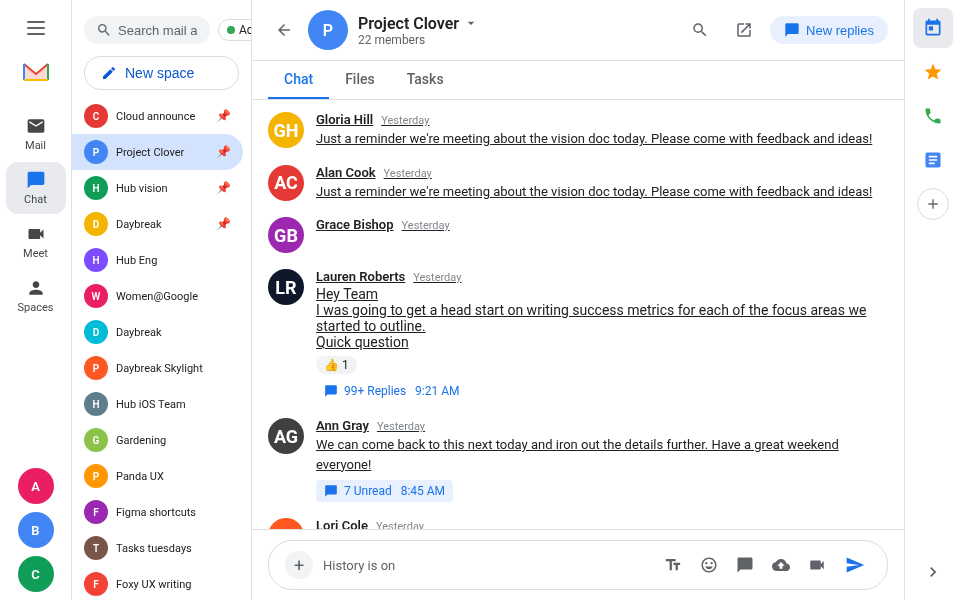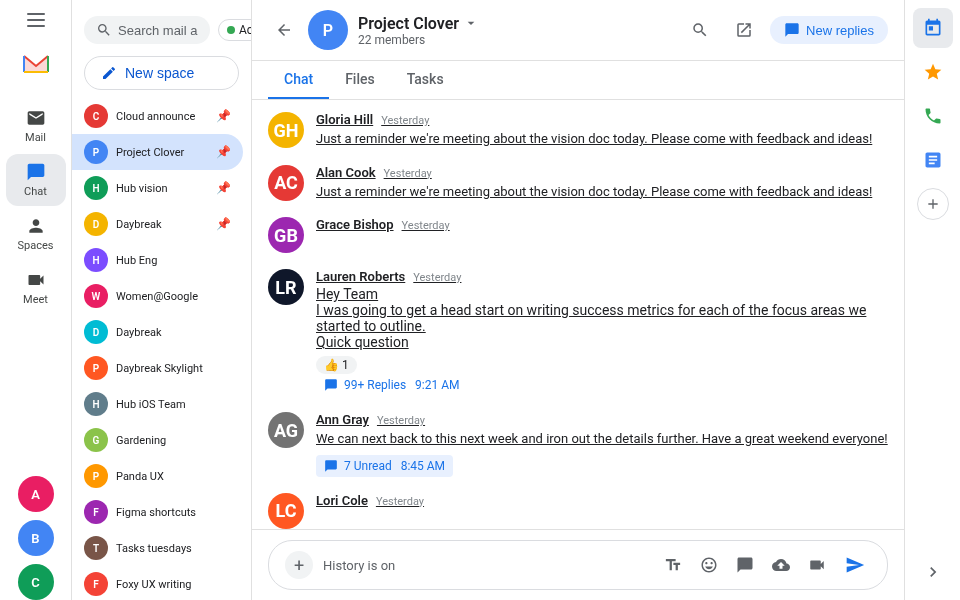--- a/index.html
+++ b/index.html
@@ -1,19 +1,19 @@
 <!DOCTYPE html>
 <html><head>
   <meta charset="utf-8">
   <style>
     * { box-sizing: border-box; margin: 0; padding: 0; }
     body { font-family: 'Google Sans', Roboto, Arial, sans-serif; background: #f6f8fc; display: flex; height: 600px; width: 960px; overflow: hidden; font-size: 14px; color: #202124; }
 
     
-    .sidebar { width: 72px; background: #fff; display: flex; flex-direction: column; align-items: center; padding: 0 0; border-right: 1px solid #e0e0e0; flex-shrink: 0; }
+    .sidebar { width: 72px; background: #fff; display: flex; flex-direction: column; align-items: center; padding: 8px 0; border-right: 1px solid #e0e0e0; flex-shrink: 0; }
     .sidebar-menu-icon { width: 40px; height: 40px; display: flex; align-items: center; justify-content: center; cursor: pointer; border-radius: 50%; margin-bottom: 4px; }
     .sidebar-logo { width: 40px; height: 40px; display: flex; align-items: center; justify-content: center; margin-bottom: 16px; }
     .sidebar-nav-item { display: flex; flex-direction: column; align-items: center; justify-content: center; width: 60px; height: 52px; border-radius: 12px; cursor: pointer; margin-bottom: 2px; font-size: 11px; color: #444746; gap: 3px; }
     .sidebar-nav-item.active { background: #e8eaed; }
     .sidebar-nav-item svg, .sidebar-nav-item .icon-placeholder { width: 20px; height: 20px; }
     .sidebar-avatar { width: 36px; height: 36px; border-radius: 50%; overflow: hidden; cursor: pointer; margin-top: 4px; background: #ccc; }
 
     
     .space-list { width: 180px; background: #fff; border-right: 1px solid #e0e0e0; display: flex; flex-direction: column; overflow: hidden; flex-shrink: 0; }
     .space-list-header { padding: 12px 12px 8px; }
@@ -48,21 +48,21 @@
 
     
     .messages-area { flex: 1; overflow-y: auto; padding: 12px 16px; background: #fff; }
     .message-group { display: flex; gap: 12px; margin-bottom: 16px; }
     .message-content { flex: 1; text-decoration: underline; }
     .message-header { display: flex; align-items: baseline; gap: 8px; margin-bottom: 2px; }
     .message-sender { font-weight: 600; font-size: 13px; color: #202124; }
     .message-time { font-size: 11px; color: #80868b; }
     .message-text { font-size: 13px; color: #202124; line-height: 1.5; }
     .message-reaction { display: inline-flex; align-items: center; gap: 4px; background: #f1f3f4; border-radius: 12px; padding: 2px 8px; margin-top: 6px; font-size: 12px; }
-    .replies-btn { display: inline-flex; align-items: center; gap: 6px; color: #1a73e8; font-size: 12px; cursor: pointer; padding: 4px 8px; border-radius: 4px; }
+    .replies-btn { display: inline-flex; align-items: center; gap: 6px; color: #1a73e8; font-size: 12px; margin-top: 6px; cursor: pointer; padding: 4px 8px; border-radius: 4px; }
     .unread-replies-btn { display: inline-flex; align-items: center; gap: 6px; color: #1a73e8; font-size: 12px; margin-top: 6px; cursor: pointer; padding: 4px 8px; border-radius: 4px; background: #e8f0fe; }
 
     
     .message-input-area { border-top: 1px solid #e0e0e0; padding: 10px 16px; background: #fff; }
     .message-input-box { display: flex; align-items: center; border: 1px solid #dadce0; border-radius: 24px; padding: 8px 16px; gap: 10px; }
     .input-add-btn { width: 28px; height: 28px; border-radius: 50%; background: #f1f3f4; display: flex; align-items: center; justify-content: center; cursor: pointer; color: #5f6368; font-size: 18px; }
     .input-text { flex: 1; font-size: 13px; color: #5f6368; }
     .input-action-icons { display: flex; align-items: center; gap: 8px; }
     .input-icon { width: 28px; height: 28px; display: flex; align-items: center; justify-content: center; cursor: pointer; color: #5f6368; border-radius: 50%; }
     .send-btn { width: 32px; height: 32px; display: flex; align-items: center; justify-content: center; cursor: pointer; color: #1a73e8; border-radius: 50%; }
@@ -103,29 +103,29 @@
     <span>Mail</span>
   </div>
   <div class="sidebar-nav-item active">
     <svg width="20" height="20" viewBox="0 0 24 24" fill="#1a73e8">
         <path d="M20 2H4c-1.1 0-2 .9-2 2v18l4-4h14c1.1 0 2-.9 2-2V4c0-1.1-.9-2-2-2z"></path>
       </svg>
     <span>Chat</span>
   </div>
   <div class="sidebar-nav-item">
     <svg width="20" height="20" viewBox="0 0 24 24" fill="#444746">
-        <path d="M12 12c2.21 0 4-1.79 4-4s-1.79-4-4-4-4 1.79-4 4 1.79 4 4 4zm0 2c-2.67 0-8 1.34-8 4v2h16v-2c0-2.66-5.33-4-8-4z"></path>
-      </svg>
-    <span>Spaces</span>
+        <path d="M17 10.5V7c0-.55-.45-1-1-1H4c-.55 0-1 .45-1 1v10c0 .55.45 1 1 1h12c.55 0 1-.45 1-1v-3.5l4 4v-11l-4 4z"></path>
+      </svg>
+    <span>Meet</span>
   </div>
   <div class="sidebar-nav-item">
     <svg width="20" height="20" viewBox="0 0 24 24" fill="#444746">
-        <path d="M17 10.5V7c0-.55-.45-1-1-1H4c-.55 0-1 .45-1 1v10c0 .55.45 1 1 1h12c.55 0 1-.45 1-1v-3.5l4 4v-11l-4 4z"></path>
-      </svg>
-    <span>Meet</span>
+        <path d="M12 12c2.21 0 4-1.79 4-4s-1.79-4-4-4-4 1.79-4 4 1.79 4 4 4zm0 2c-2.67 0-8 1.34-8 4v2h16v-2c0-2.66-5.33-4-8-4z"></path>
+      </svg>
+    <span>Spaces</span>
   </div>
   <div style="flex:1"></div>
   <div class="sidebar-avatar" style="background:#e91e63; display:flex; align-items:center; justify-content:center; color:#fff; font-weight:600; font-size:13px; margin-bottom:4px;">A</div>
   <div class="sidebar-avatar" style="background:#4285f4; display:flex; align-items:center; justify-content:center; color:#fff; font-weight:600; font-size:13px; margin-bottom:4px;">B</div>
   <div class="sidebar-avatar" style="background:#0f9d58; display:flex; align-items:center; justify-content:center; color:#fff; font-weight:600; font-size:13px;">C</div>
 </div>
 
 <div class="space-list">
   <div class="space-list-header">
 
@@ -313,27 +313,27 @@
       <div><span class="message-reaction">👍 1</span></div>
           <div><span class="replies-btn">
       <svg width="14" height="14" viewBox="0 0 24 24" fill="#1a73e8">
                 <path d="M20 2H4c-1.1 0-2 .9-2 2v18l4-4h14c1.1 0 2-.9 2-2V4c0-1.1-.9-2-2-2z"></path>
               </svg>
       99+ Replies &nbsp; 9:21 AM
     </span></div>
     </div>
   </div>
       <div class="message-group">
-    <div class="avatar-circle" style="background:#737373">AG</div>
+    <div class="avatar-circle" style="background:#404040">AG</div>
     <div class="message-content">
       <div class="message-header">
         <span class="message-sender">Ann Gray</span>
         <span class="message-time">Yesterday</span>
       </div>
-      <div class="message-text">We can next back to this next week and iron out the details further. Have a great weekend everyone!</div>
+      <div class="message-text">We can come back to this next today and iron out the details further. Have a great weekend everyone!</div>
       <div><span class="unread-replies-btn">
       <svg width="14" height="14" viewBox="0 0 24 24" fill="#1a73e8">
                 <path d="M20 2H4c-1.1 0-2 .9-2 2v18l4-4h14c1.1 0 2-.9 2-2V4c0-1.1-.9-2-2-2z"></path>
               </svg>
       7 Unread &nbsp; 8:45 AM
     </span></div>
     </div>
   </div>
       <div class="message-group">
     <div class="avatar-circle" style="background:#ff5722">LC</div>

